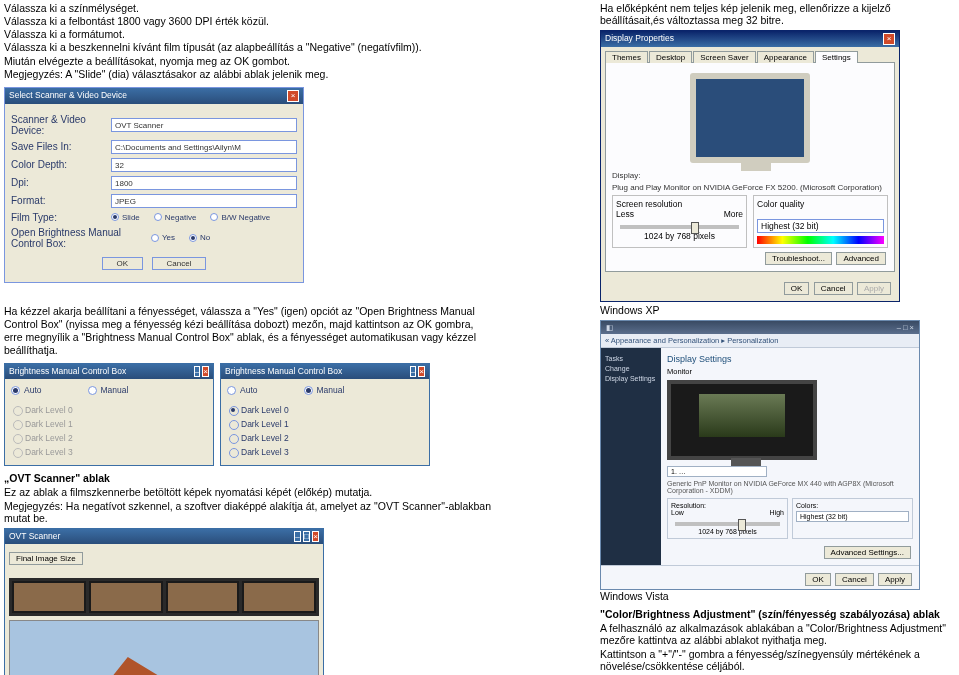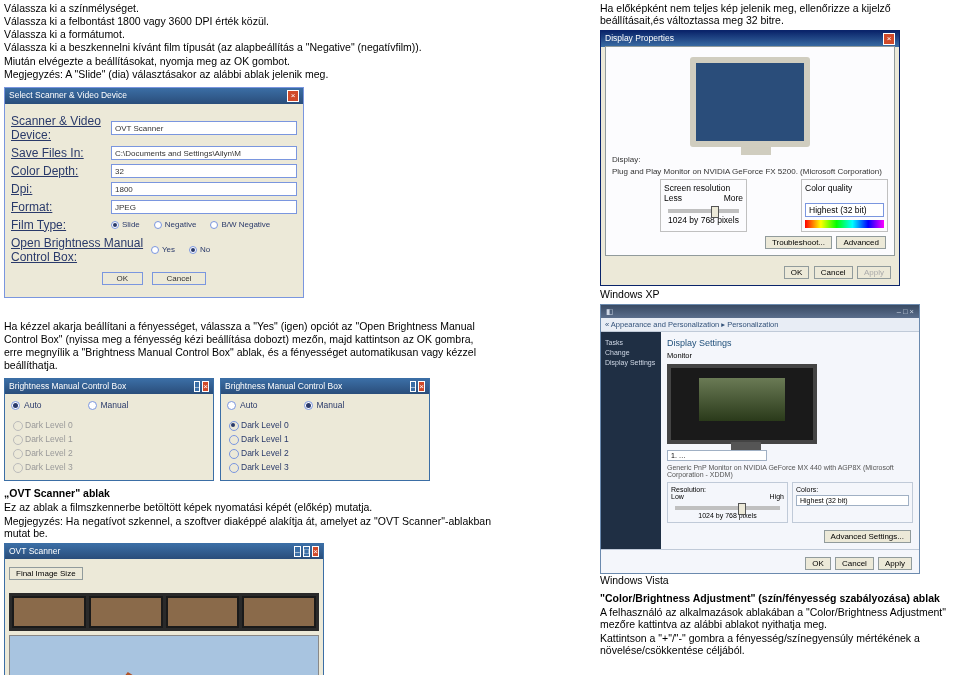--- a/index.html
+++ b/index.html
@@ -7,39 +7,39 @@
   .left-col { position: absolute; left: 4px; top: 2px; width: 490px; }
   .right-col { position: absolute; left: 600px; top: 2px; width: 355px; }
   .instr-text p { line-height: 1.25; }
 
   
   .scanner-dialog { width: 300px; background: #ece9d8; border: 1px solid #7a96df; margin-top: 6px; font-size: 8.5px; color: #333; }
   .dlg-title { background: linear-gradient(#3b6ea5,#2a4d7a); color:#fff; padding:2px 4px; font-size:8.5px; display:flex; justify-content:space-between; }
   .dlg-title .x { background:#d04a2a; color:#fff; width:12px; text-align:center; border:1px solid #fff; font-size:8px; line-height:10px;}
   .scanner-body { padding: 6px; }
   .scanner-row { display:flex; align-items:center; margin:4px 0; }
-  .scanner-row .lbl { width: 100px; color:#2a3a6a; font-size:12px;text-decoration:underline; }
+  .scanner-row .lbl { width: 100px; color:#2a3a6a; font-size:10px; }
   .scanner-row .field { flex:1; background:#fff; border:1px solid #7a96df; height:14px; padding:0 3px; font-size:8px; line-height:13px; color:#333; }
   .scanner-row .radio { display:inline-flex; align-items:center; margin-right:14px; font-size:8px; color:#2a3a6a; }
   .scanner-row .radio .dot { width:8px; height:8px; border:1px solid #7a96df; border-radius:50%; margin-right:3px; background:#fff; }
   .scanner-row .radio.sel .dot::after { content:""; display:block; width:4px; height:4px; background:#2a3a6a; border-radius:50%; margin:1px; }
   .scanner-btns { text-align:center; padding:4px 0 6px; }
   .scanner-btns .btn { display:inline-block; background:#ece9d8; border:1px solid #7a96df; padding:1px 14px; font-size:8px; margin:0 3px; }
 
   
   .display-dialog { width: 300px; background:#ece9d8; border:1px solid #0a246a; font-size:8.5px; }
   .display-dialog .tabs { background:#ece9d8; padding:4px 4px 0; font-size:8px; display:flex; gap:1px; }
   .display-dialog .tab { border:1px solid #919b9c; border-bottom:none; background:#ece9d8; padding:1px 6px; }
   .display-dialog .tab.active { background:#fcfcfe; }
   .display-body { background:#fcfcfe; border:1px solid #919b9c; margin:-1px 4px 4px; padding:6px; }
   .monitor { width:120px; height:90px; background:#2a4d7a; margin:4px auto 8px; border:6px solid #d0cdbf; border-radius:3px; position:relative; }
   .monitor::after { content:""; position:absolute; bottom:-14px; left:45px; width:30px; height:10px; background:#d0cdbf; }
   .display-text { font-size:8px; color:#333; margin:3px 0; }
   .group-row { display:flex; gap:6px; }
-  .group-col { flex:1; border:1px solid #c0c0c0; padding:3px;margin-left:48px; }
+  .group-col { flex:1; border:1px solid #c0c0c0; padding:3px; }
   .slider { height:4px; background:#c0c0c0; margin:6px 4px 2px; position:relative; }
   .slider::after { content:""; position:absolute; left:60%; top:-3px; width:6px; height:10px; background:#ece9d8; border:1px solid #555; }
   .small-btn { display:inline-block; background:#ece9d8; border:1px solid #919b9c; padding:1px 6px; font-size:8px; margin:4px 2px 0 0; }
   .dlg-btm { text-align:right; padding:2px 6px 6px; }
 
   
   .bright-row { display:flex; gap:6px; margin-top:6px; }
   .bright-dialog { width:210px; background:#ece9d8; border:1px solid #3b6ea5; font-size:8.5px; }
   .bright-body { padding:6px; }
   .bright-body .radio-row { display:flex; gap:46px; font-size:8.5px; color:#2a3a6a; margin-bottom:8px; }
@@ -230,20 +230,27 @@
 </div>
 
 <div class="right-col">
   <p>Ha előképként nem teljes kép jelenik meg, ellenőrizze a kijelző beállításait,és változtassa meg 32 bitre.</p>
 
   <div class="display-dialog" style="margin-top:4px">
     <div class="dlg-title" style="background:linear-gradient(#0a246a,#3b6ea5)">
         <span>Display Properties</span>
         <span class="x">×</span>
       </div>
+    <div class="tabs">
+      <span class="tab">Themes</span>
+      <span class="tab">Desktop</span>
+      <span class="tab">Screen Saver</span>
+      <span class="tab">Appearance</span>
+      <span class="tab active">Settings</span>
+    </div>
     <div class="display-body">
       <div class="monitor"></div>
       <div class="display-text">Display:</div>
       <div class="display-text">Plug and Play Monitor on NVIDIA GeForce FX 5200. (Microsoft Corporation)</div>
       <div class="group-row">
         <div class="group-col">
           <div>Screen resolution</div>
           <div style="display:flex;justify-content:space-between">
               <span>Less</span>
               <span>More</span>

